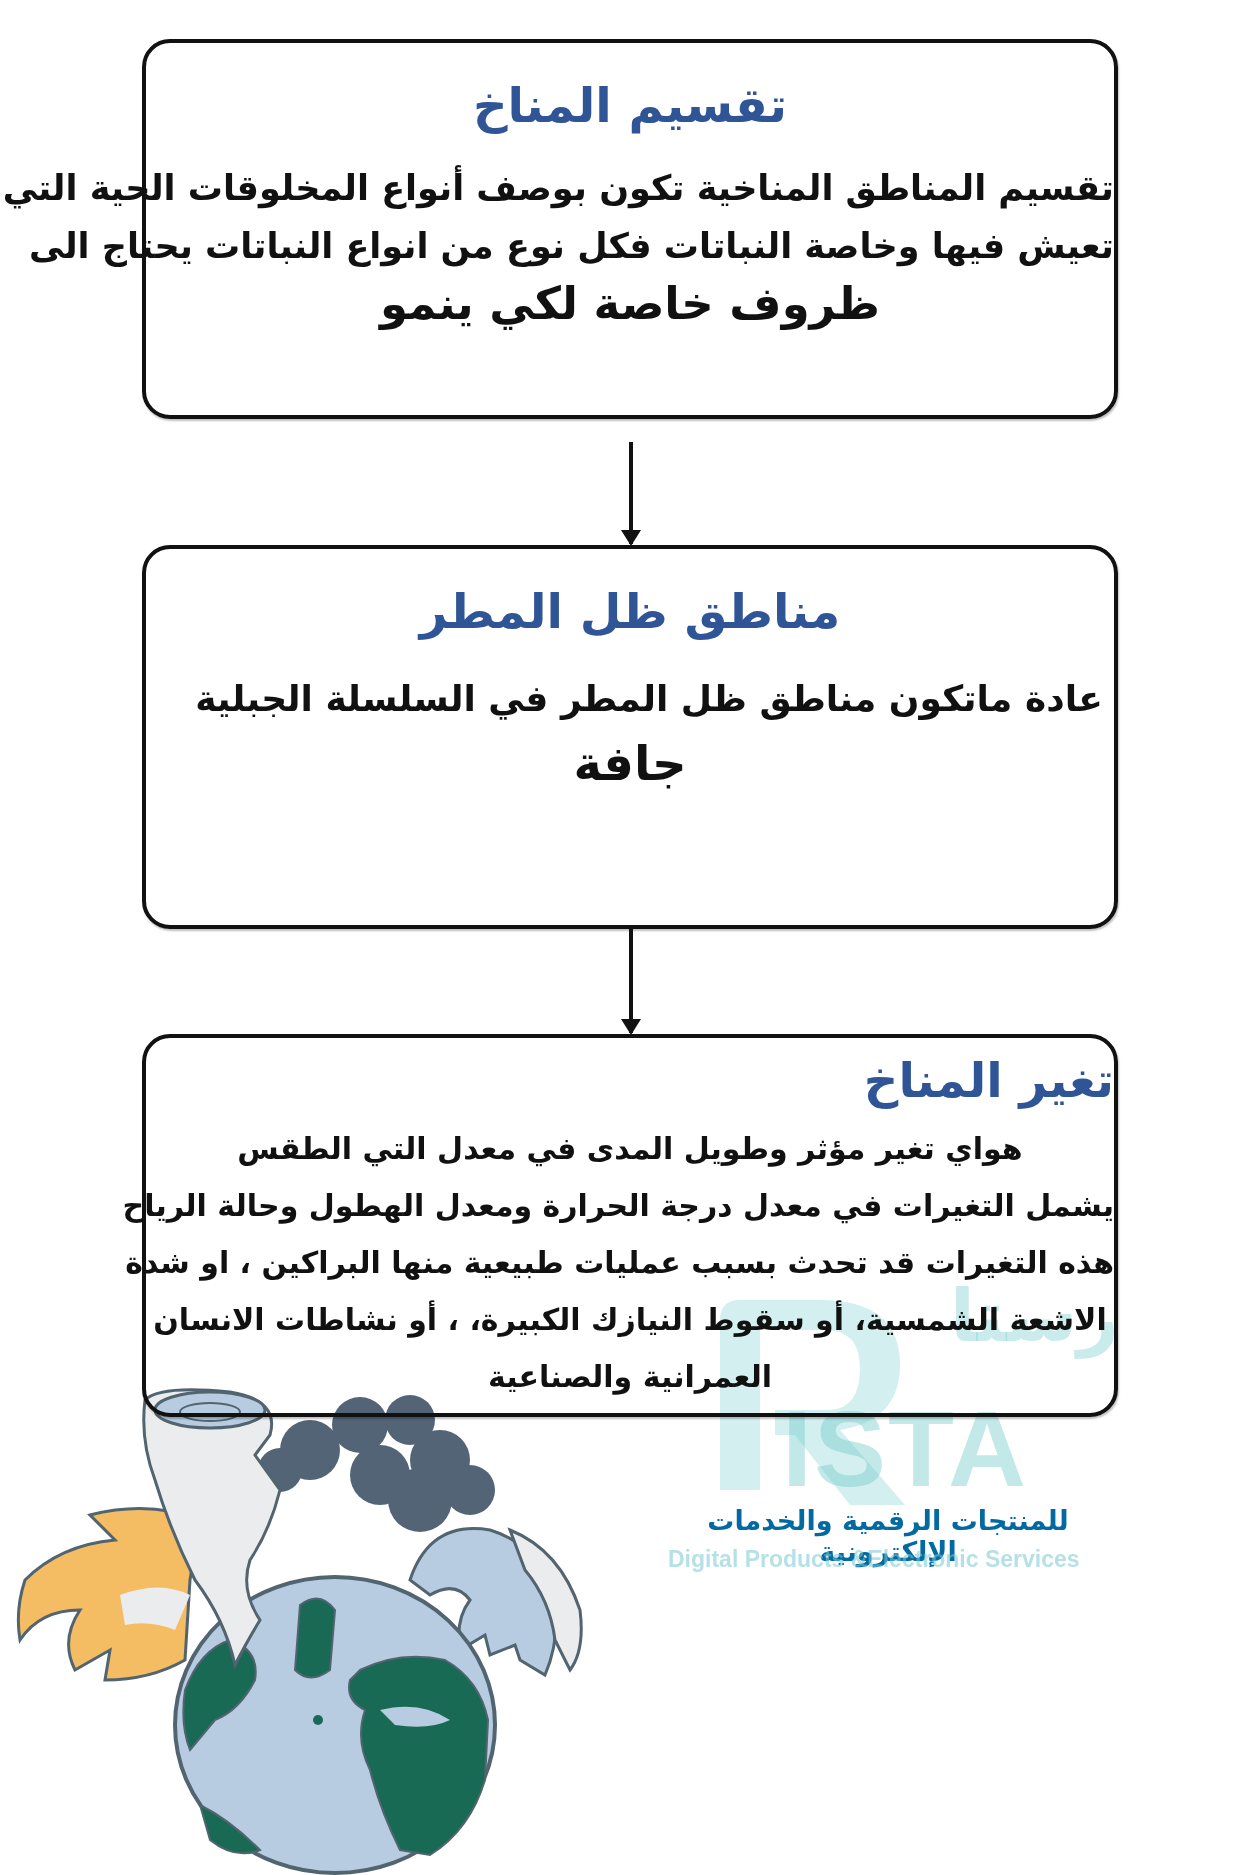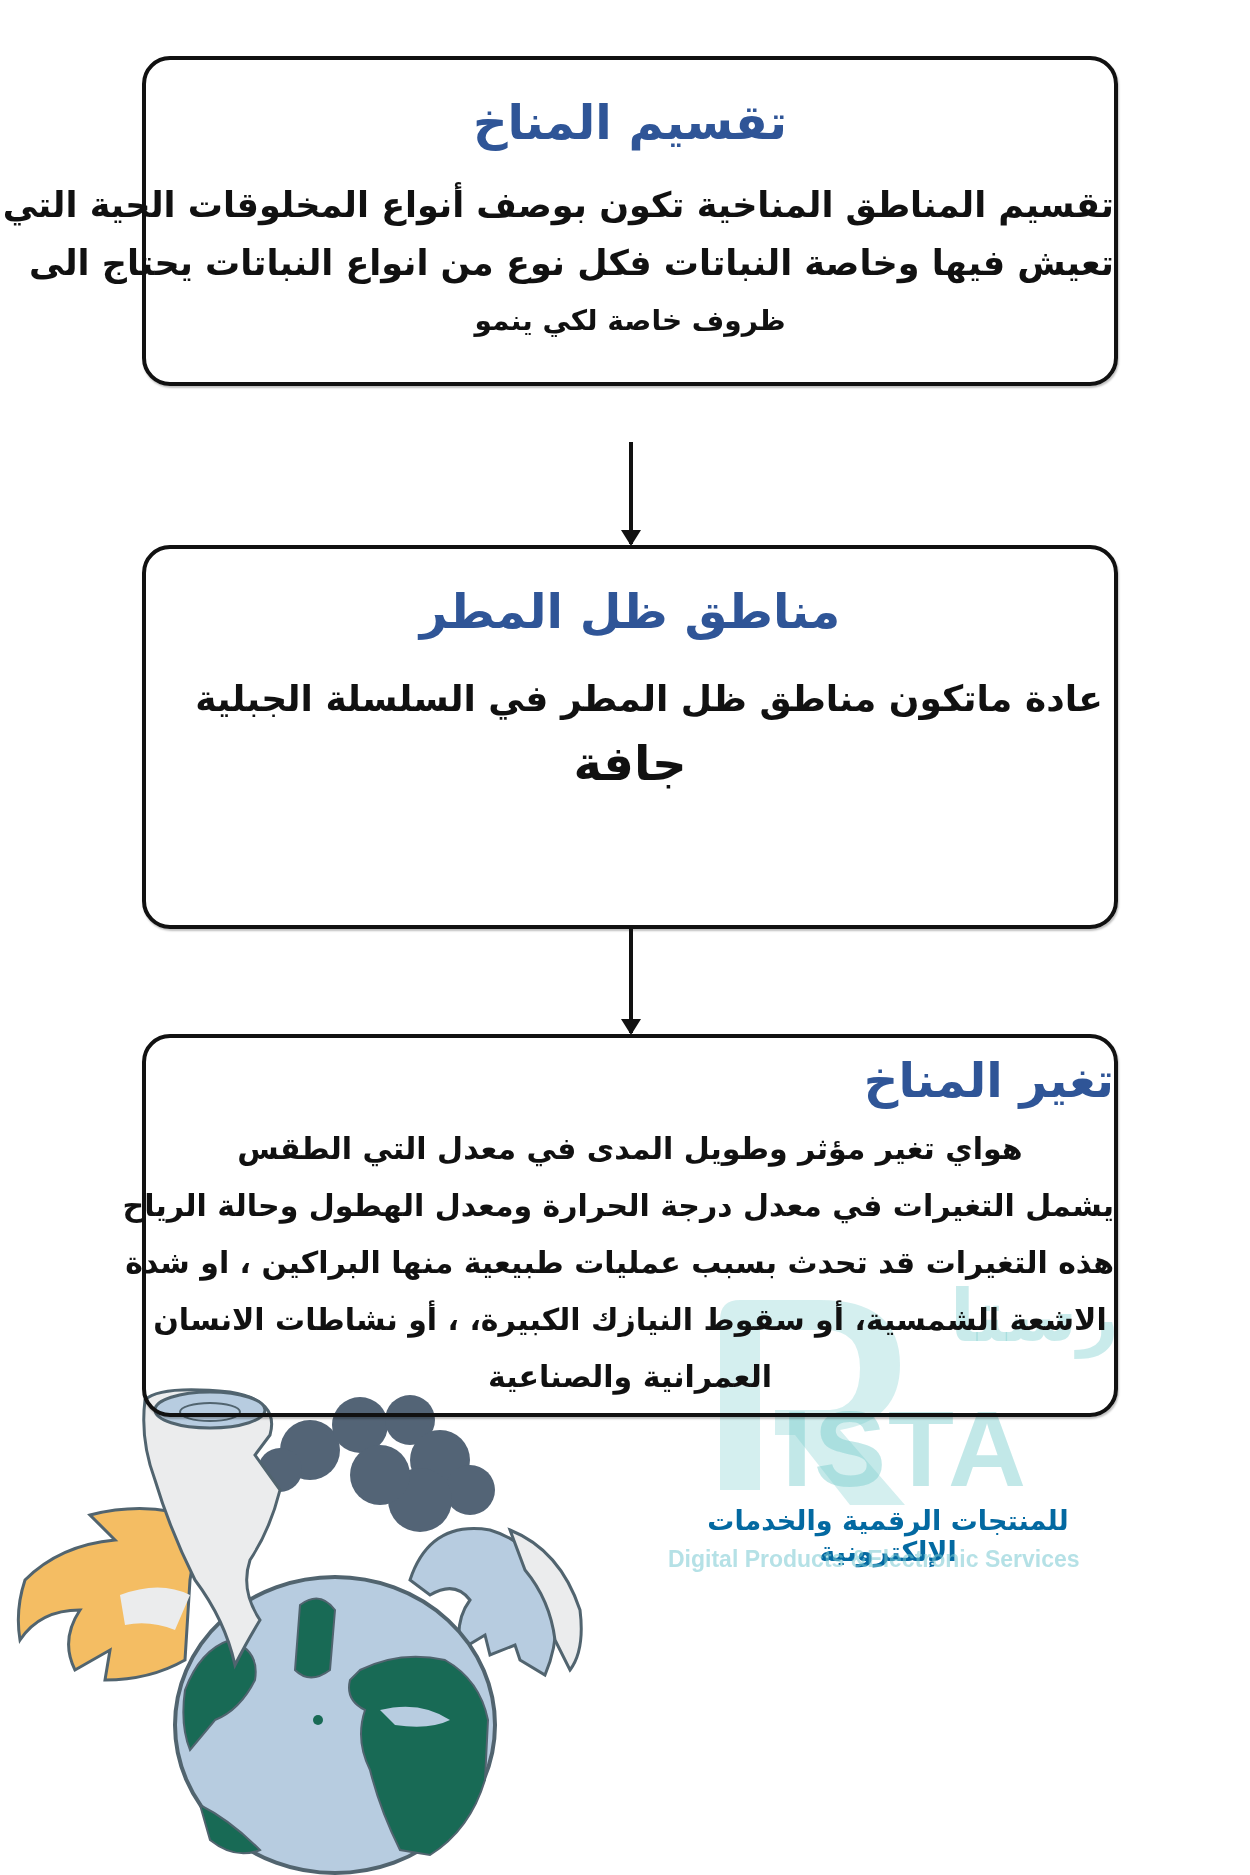--- a/index.html
+++ b/index.html
@@ -26,26 +26,26 @@
   .wm-arabic { position: absolute; left: 668px; top: 1505px; width: 440px; text-align: center; direction: rtl;
                font-size: 27px; color: #0369a1; font-weight: bold; }
   .wm-english { position: absolute; left: 668px; top: 1546px; width: 440px; text-align: left;
                 font-family: "Liberation Sans", sans-serif; font-size: 23px; font-weight: bold;
                 color: rgba(120,200,210,0.55); }
   .illustration { position: absolute; left: 0; top: 1380px; width: 620px; height: 495px; z-index: 1; }
 </style>
 </head>
 <body>
 
-<div class="box" style="top:56px; height:330px;">
+<div class="box" style="top:39px; height:380px;">
   <div class="title" style="top:38px;">تقسيم المناخ</div>
   <div class="body-text" style="top:116px; line-height:58px;">
     <span class="line" style="font-size:35px;">تقسيم المناطق المناخية تكون بوصف أنواع المخلوقات الحية التي</span>
     <span class="line" style="font-size:35px;">تعيش فيها وخاصة النباتات فكل نوع من انواع النباتات يحتاج الى</span>
-    <span class="line" style="font-size:28px;">ظروف خاصة لكي ينمو</span>
+    <span class="line" style="font-size:45px;">ظروف خاصة لكي ينمو</span>
   </div>
 </div>
 
 <div class="arrow" style="top:442px; height:102px;">
   <div class="arrow-head"></div>
 </div>
 
 <div class="box" style="top:545px; height:384px;">
   <div class="title" style="top:38px;">مناطق ظل المطر</div>
   <div class="body-text" style="top:118px; line-height:64px;">

